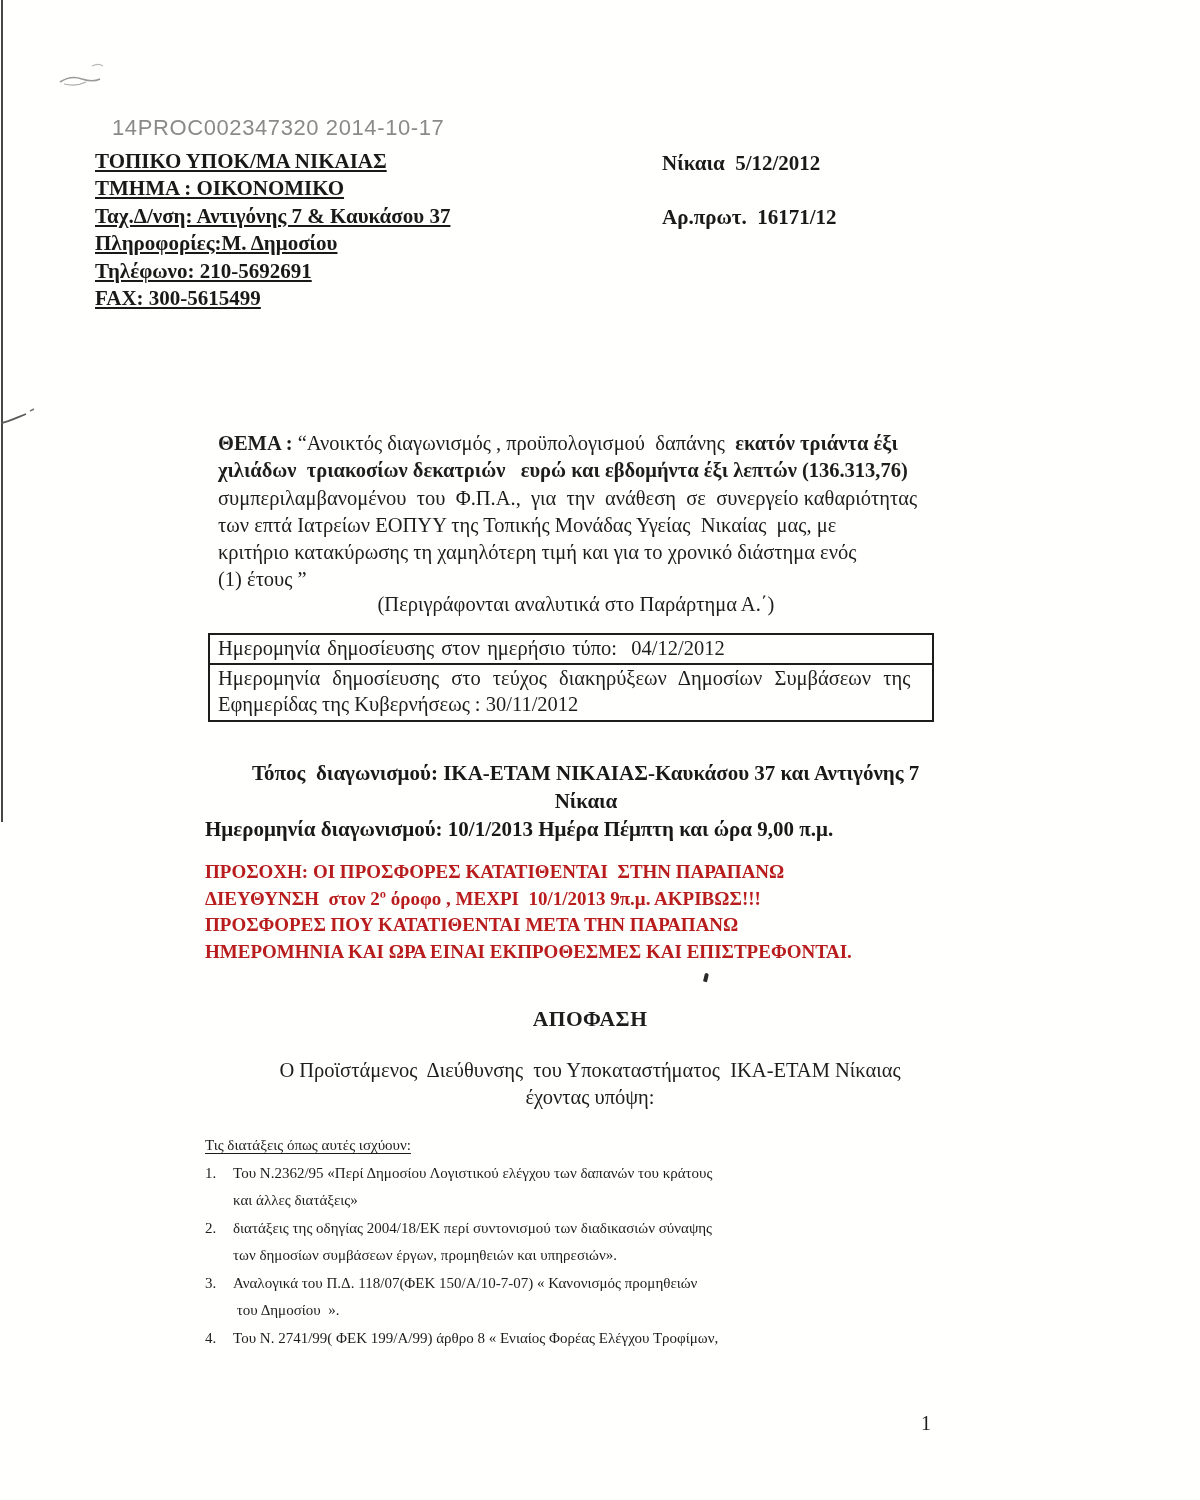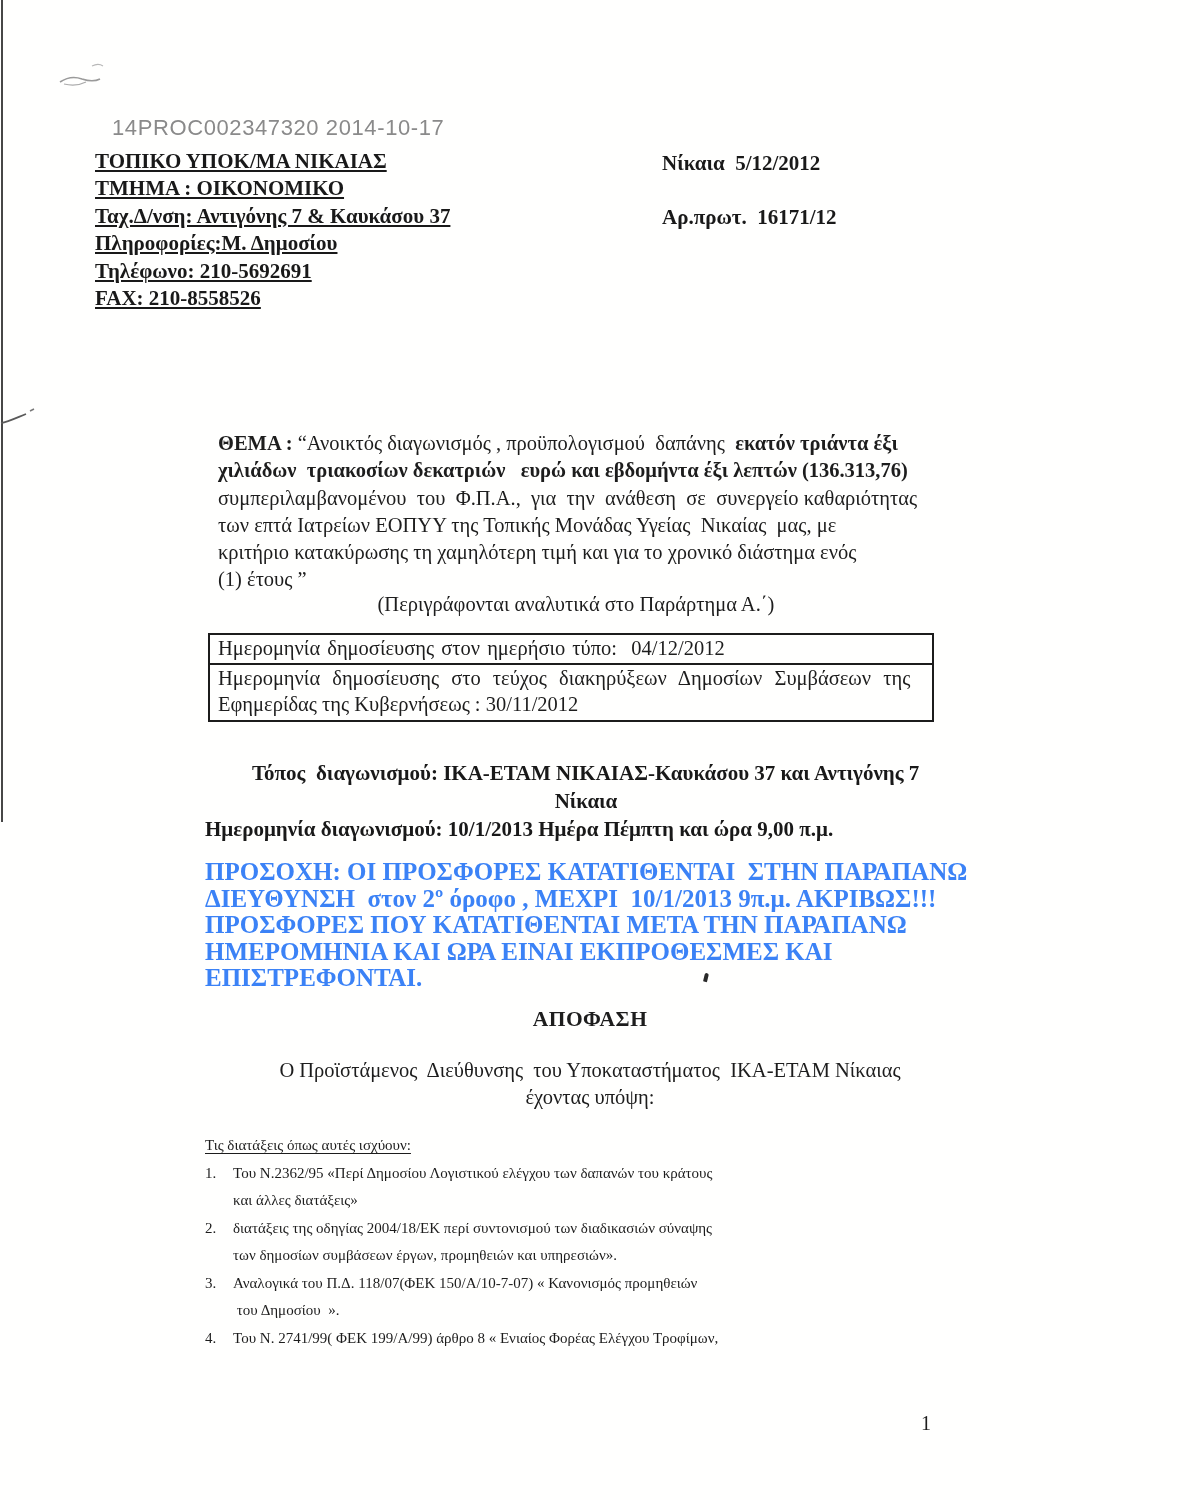--- a/index.html
+++ b/index.html
@@ -45,21 +45,21 @@
   .pub-box .row2 .boxline:first-child { word-spacing:7px; }
   .boxline { white-space:pre-wrap; }
 
   
   .venue { position:absolute; left:205px; top:759px; width:762px; font-weight:bold; font-size:21px; line-height:28px; color:#191919; }
   .venue .v1 { padding-left:47px; white-space:pre-wrap; }
   .venue .v2 { text-align:center; }
   .venue .v3 { white-space:pre-wrap; }
 
   
-  .attention { position:absolute; left:205px; top:859px; width:800px; font-weight:bold; font-size:25px; line-height:26.6px; color:#3b82f6; }
+  .attention { position:absolute; left:205px; top:859px; width:800px; font-weight:bold; font-size:19px; line-height:26.6px; color:#b91c1c; }
   .attention div { white-space:pre-wrap; }
 
   
   .decision { position:absolute; left:150px; top:1006px; width:880px; text-align:center; font-size:20.5px; line-height:27px; }
   .decision .title { font-weight:bold; font-size:21.5px; margin-bottom:24px; letter-spacing:0.5px; }
 
   
   .provisions { position:absolute; left:205px; top:1132px; width:768px; font-size:15px; line-height:27.5px; }
   .provisions .heading { text-decoration:underline; text-underline-offset:3px; white-space:pre-wrap; }
   .pv-item { position:relative; padding-left:28px; }
@@ -80,21 +80,21 @@
     <path d="M36 8 C 40 6, 44 6, 47 8" stroke="#b8b8b8" stroke-width="1.1" fill="none"></path>
   </svg>
   <svg class="margin-tick" width="40" height="30" viewBox="0 0 40 30">
     <path d="M1 21 C 8 20, 16 16, 26 12" stroke="#5a5a5a" stroke-width="1.8" fill="none"></path>
     <path d="M30 9 l 4 -2" stroke="#777" stroke-width="1.4" fill="none"></path>
   </svg>
   <div class="apostrophe-mark"></div>
 
   <div class="watermark">14PROC002347320 2014-10-17</div>
 
-  <div class="header-left pre"><div>ΤΟΠΙΚΟ ΥΠΟΚ/ΜΑ ΝΙΚΑΙΑΣ</div><div>ΤΜΗΜΑ : ΟΙΚΟΝΟΜΙΚΟ</div><div>Ταχ.Δ/νση: Αντιγόνης 7 &amp; Καυκάσου 37</div><div>Πληροφορίες:Μ. Δημοσίου</div><div>Τηλέφωνο: 210-5692691</div><div>FAX: 210-8558526</div></div>
+  <div class="header-left pre"><div>ΤΟΠΙΚΟ ΥΠΟΚ/ΜΑ ΝΙΚΑΙΑΣ</div><div>ΤΜΗΜΑ : ΟΙΚΟΝΟΜΙΚΟ</div><div>Ταχ.Δ/νση: Αντιγόνης 7 &amp; Καυκάσου 37</div><div>Πληροφορίες:Μ. Δημοσίου</div><div>Τηλέφωνο: 210-5692691</div><div>FAX: 300-5615499</div></div>
 
   <div class="header-right">
     <div class="city-date pre">Νίκαια  5/12/2012</div>
     <div class="protocol pre">Αρ.πρωτ.  16171/12</div>
   </div>
 
   <div class="subject">
       <div class="line"><span class="b">ΘΕΜΑ : </span><span>“Ανοικτός διαγωνισμός , προϋπολογισμού  δαπάνης  </span><span class="b">εκατόν τριάντα έξι</span></div>
       <div class="line"><span class="b">χιλιάδων  τριακοσίων δεκατριών   ευρώ και εβδομήντα έξι λεπτών (136.313,76)</span></div>
       <div class="line"><span>συμπεριλαμβανομένου  του  Φ.Π.Α.,  για  την  ανάθεση  σε  συνεργείο καθαριότητας</span></div>

